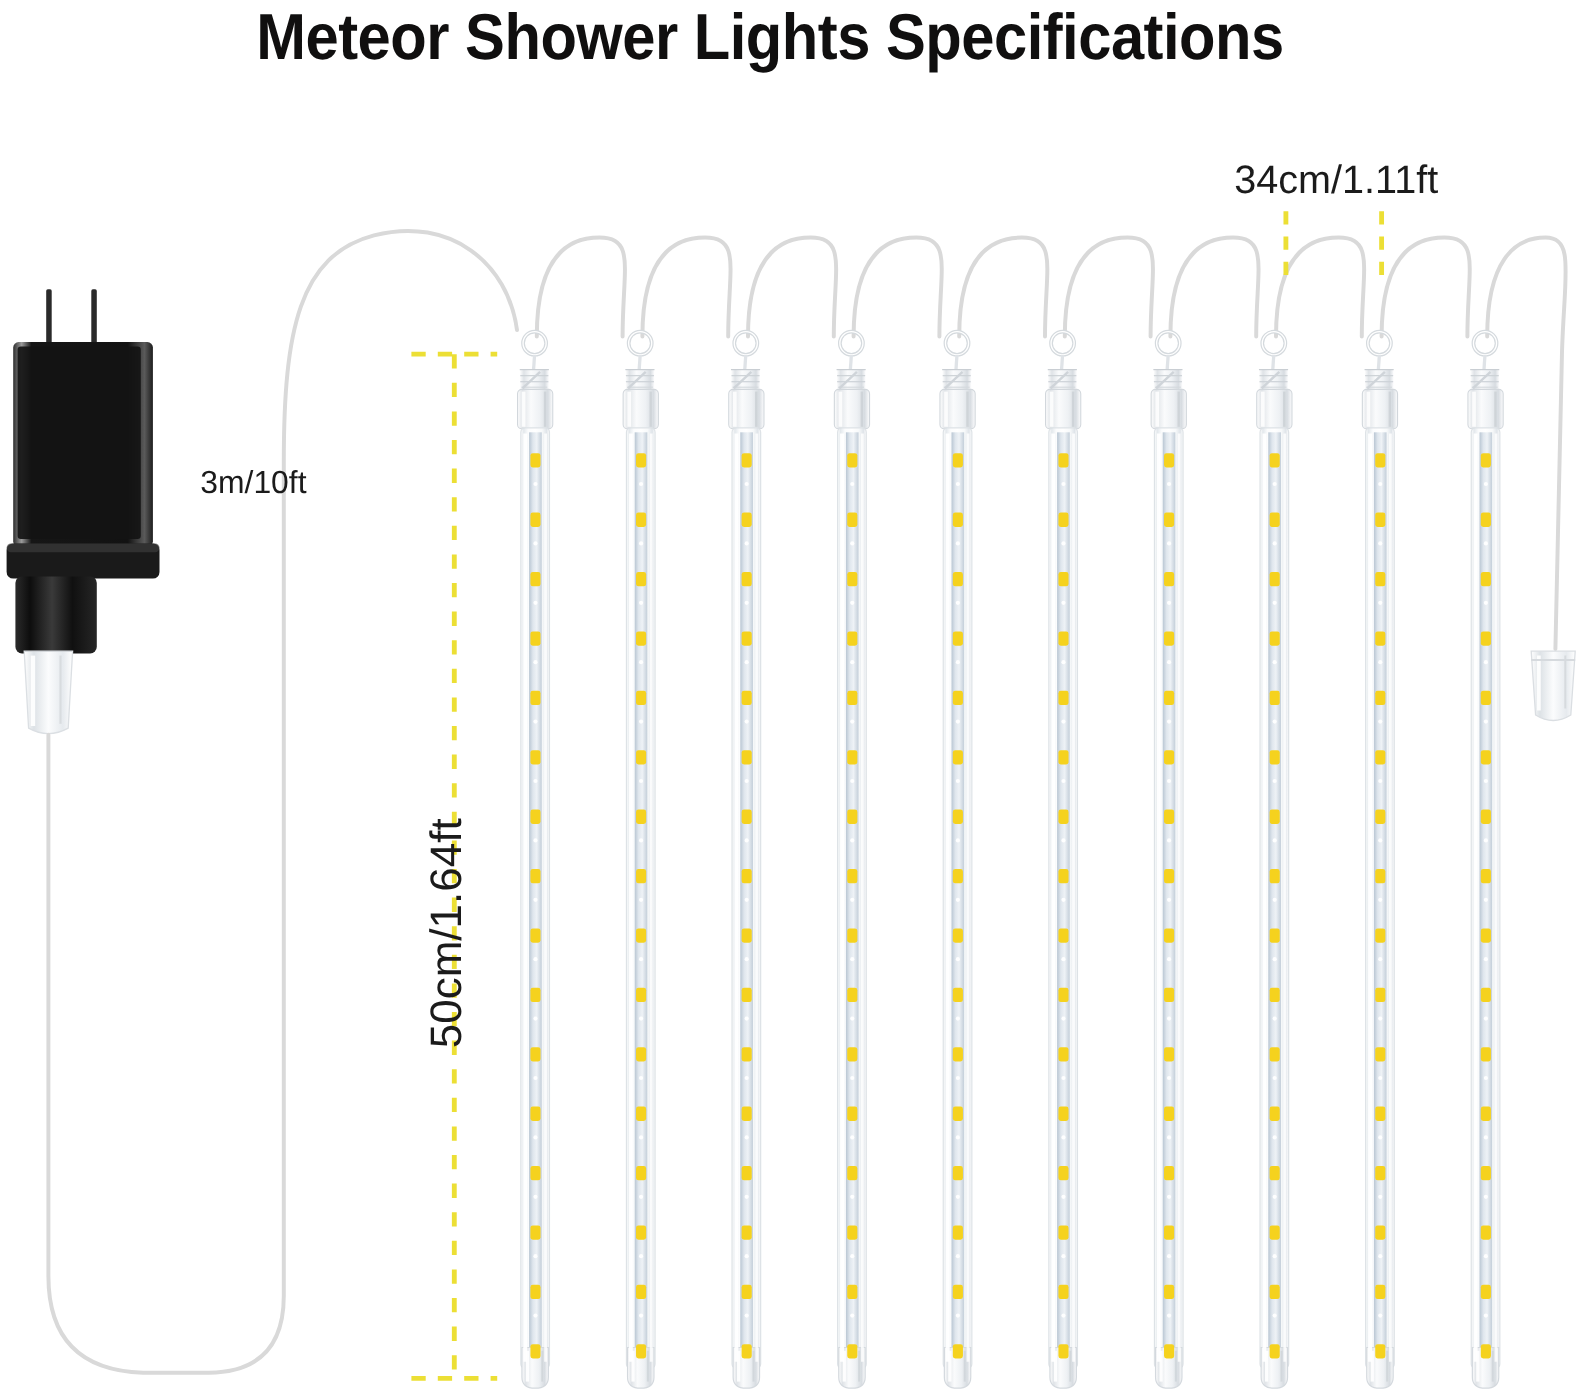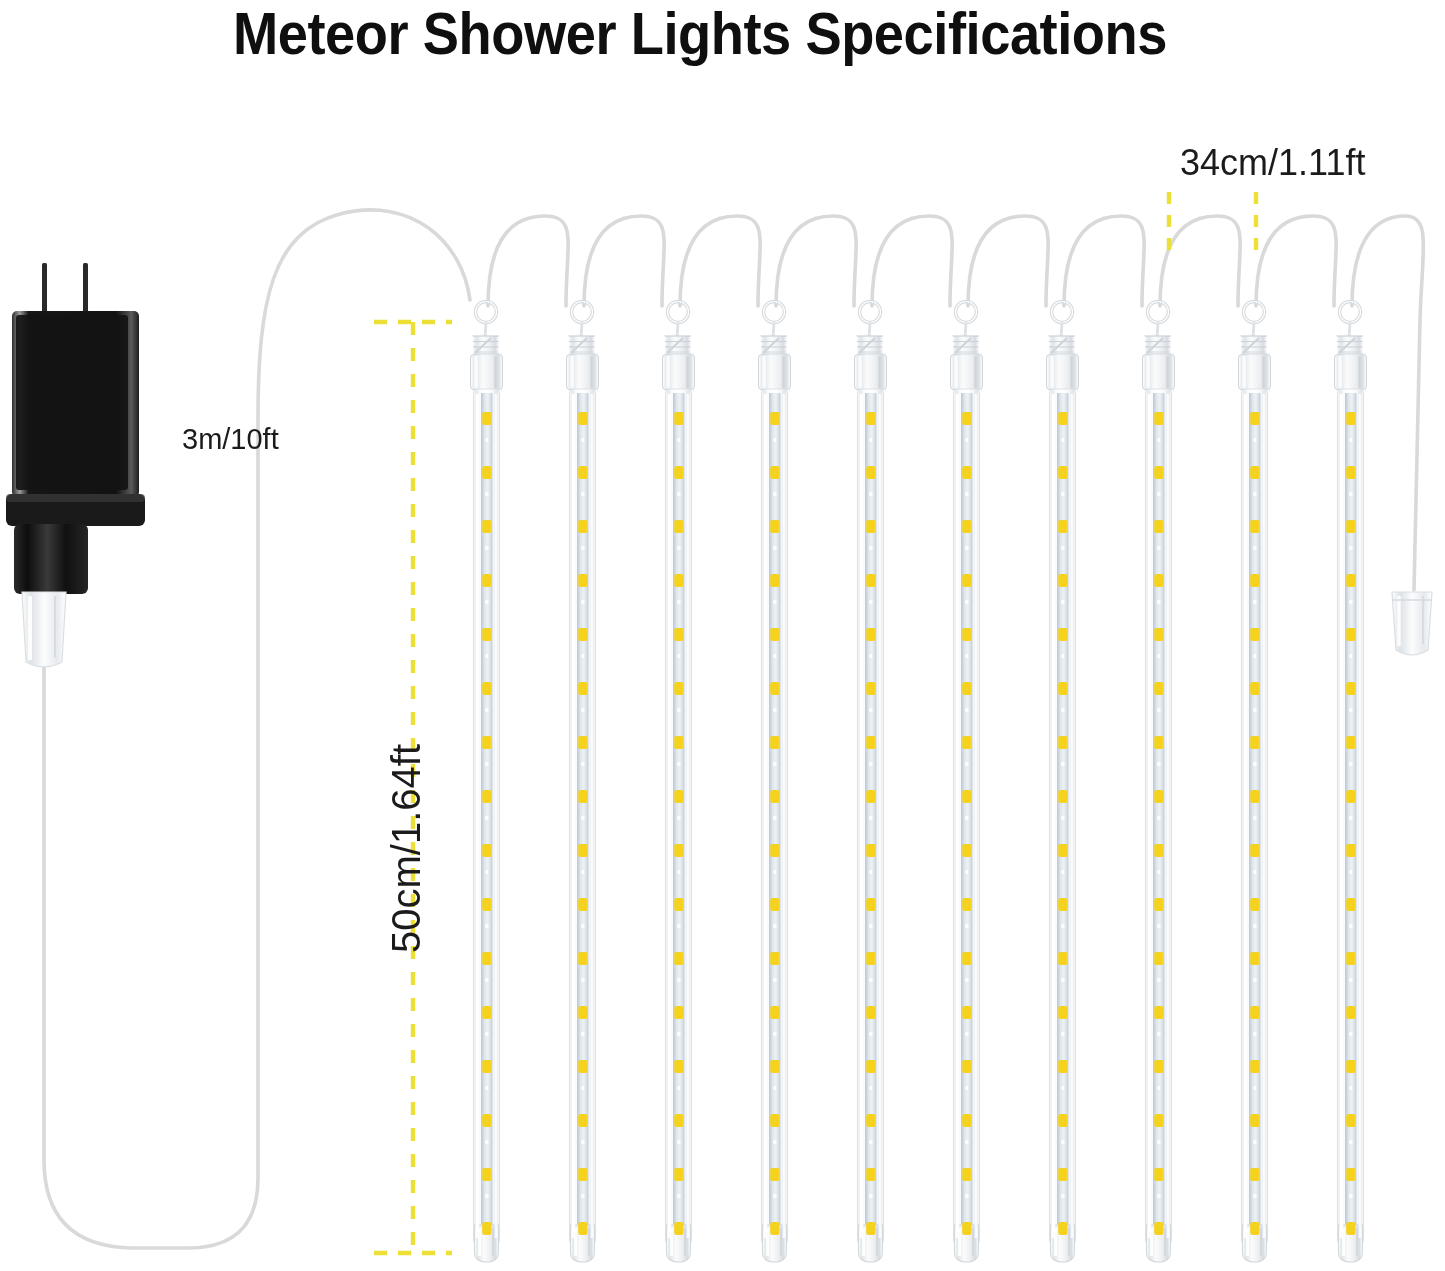--- a/index.html
+++ b/index.html
@@ -51,21 +51,21 @@
     font-weight: 400;
     white-space: nowrap;
   }
   #label-cable {
     left: 182px;
     top: 417px;
     font-size: 29px;
     line-height: 44px;
   }
   #label-spacing {
-    left: 1180px;
+    left: 1122px;
     top: 143px;
     font-size: 36px;
     line-height: 40px;
   }
   #label-tube-len {
     left: 0px;
     top: 0px;
     font-size: 40px;
     line-height: 44px;
     transform-origin: 0 0;

